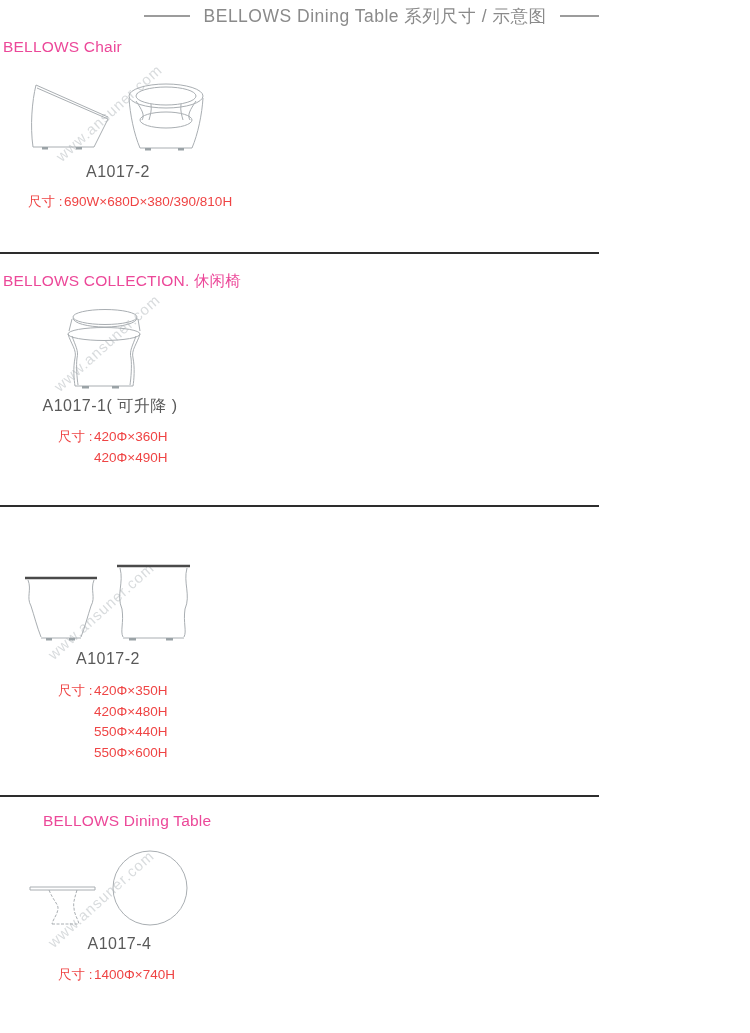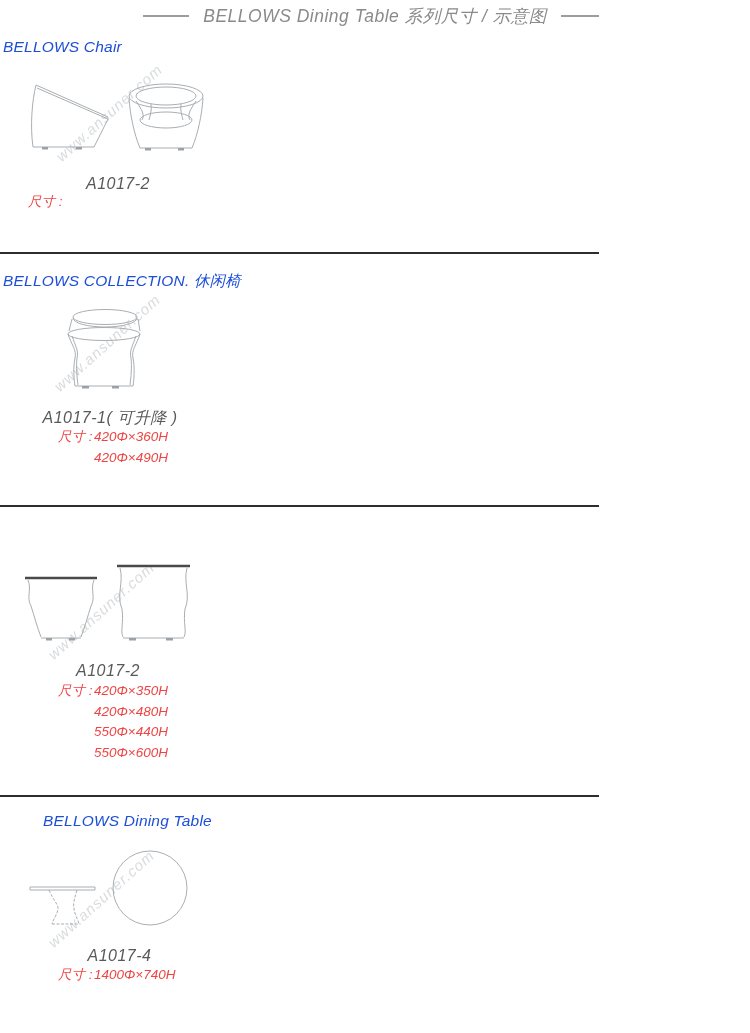--- a/index.html
+++ b/index.html
@@ -4,21 +4,20 @@
 <style>
   * { margin: 0; padding: 0; box-sizing: border-box; }
   html, body { background: #ffffff; }
   body { font-family: "Liberation Sans", sans-serif; }
   .page {
     position: relative;
     width: 599px;
     height: 1033px;
     background: #ffffff;
     overflow: hidden;
-    font-style: italic;
   }
   .title-bar {
     position: absolute;
     top: 4px; left: 0;
     width: 750px;
     display: flex;
     align-items: center;
     justify-content: center;
     gap: 14px;
   }
@@ -32,40 +31,39 @@
     font-weight: 400;
     color: #8a8a8a;
     letter-spacing: 0.5px;
     white-space: nowrap;
   }
   .sec-heading {
     position: absolute;
     left: 3px;
     font-size: 15.5px;
     font-weight: 400;
-    color: #1d4ed8;
+    color: #ec4899;
     letter-spacing: 0.2px;
   }
   .divider {
     position: absolute;
     left: 0;
     width: 750px;
     height: 0;
     border-top: 2px solid #2d2d2d;
   }
   .drawing { position: absolute; }
   .drawing svg { display: block; }
   .model-label {
     position: absolute;
     font-size: 16px;
     color: #595959;
     text-align: center;
     letter-spacing: 0.5px;
     white-space: nowrap;
-    margin-top: 12px;
   }
   .dims {
     position: absolute;
     font-size: 13.5px;
     color: #ef4444;
     line-height: 20.5px;
     white-space: nowrap;
   }
   .dims .dim-row { display: flex; }
   .dims .dim-label { display: inline-block; width: 36px; }
@@ -124,20 +122,21 @@
         <rect x="150" y="72" width="6" height="2.5" fill="#9aa2a6" stroke="none"></rect>
       </g>
     </svg>
   </div>
 
   <div class="model-label" style="left:28px; top:163px; width:180px;">A1017-2</div>
 
   <div class="dims" style="left:28px; top:192px;">
     <div class="dim-row">
       <span class="dim-label">尺寸 : </span>
+      <span>690W×680D×380/390/810H</span>
     </div>
   </div>
 
   <div class="divider" style="top:252px;"></div>
 
   <h2 class="sec-heading" style="top:271px;">BELLOWS COLLECTION. 休闲椅</h2>
 
   <div class="watermark" style="left:56px; top:380px;">www.ansuner.com</div>
 
   <div class="drawing" style="left:66px; top:306px; width:84px; height:88px;">

